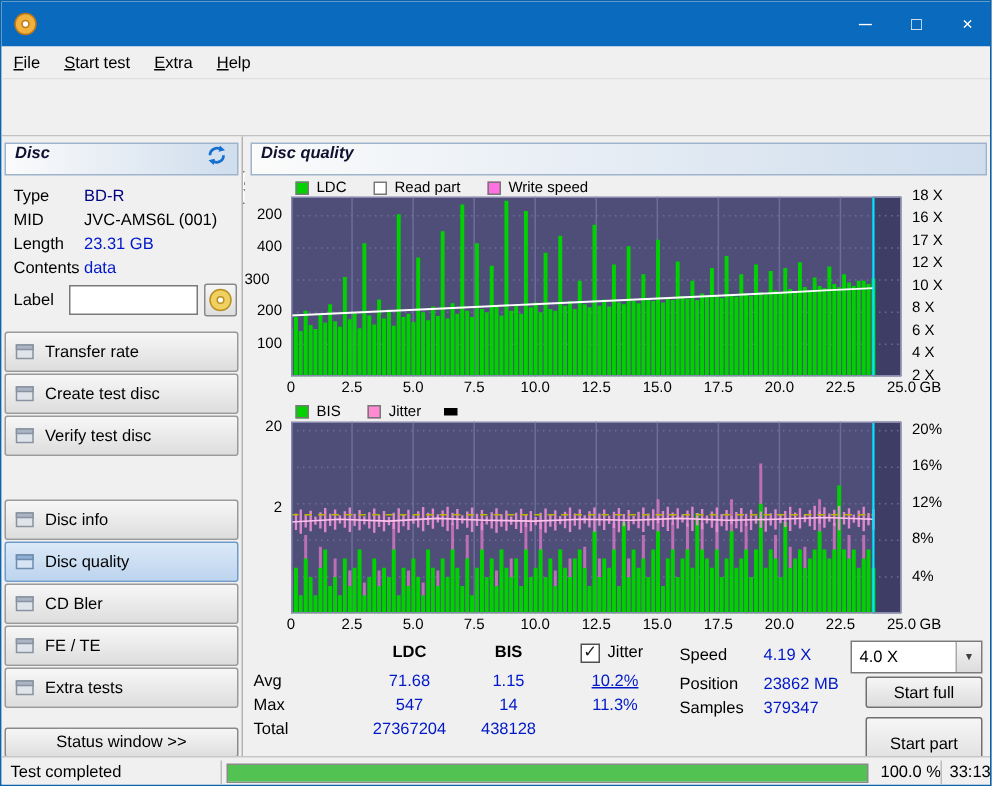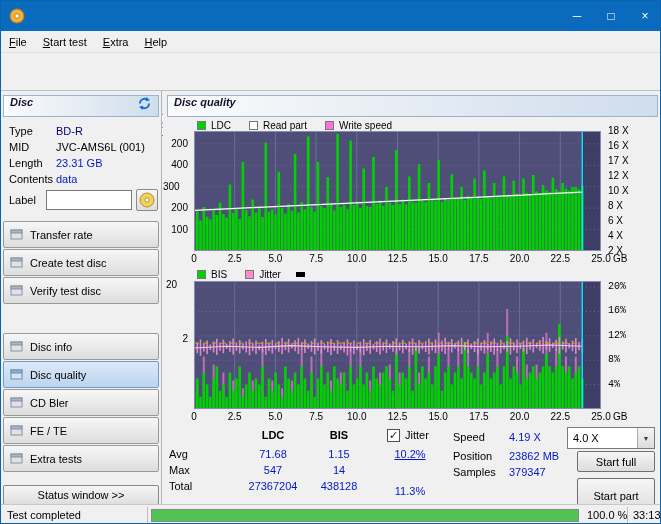--- a/index.html
+++ b/index.html
@@ -338,24 +338,24 @@
           <path d="M0.0 128L0.0 99.4M9.8 128L9.8 75.6M19.6 128L19.6 83.5M29.4 128L29.4 91.4M39.2 128L39.2 99.4M48.9 128L48.9 107.3M58.7 128L58.7 99.4M68.5 128L68.5 67.7M78.3 128L78.3 99.4M88.1 128L88.1 107.3M97.9 128L97.9 99.4M107.7 128L107.7 67.7M117.5 128L117.5 75.6M127.3 128L127.3 67.7M137.0 128L137.0 99.4M146.8 128L146.8 91.4M156.6 128L156.6 67.7M166.4 128L166.4 67.7M176.2 128L176.2 99.4M186.0 128L186.0 91.4M195.8 128L195.8 83.5M205.6 128L205.6 91.4M215.3 128L215.3 67.7M225.1 128L225.1 91.4M234.9 128L234.9 75.6M244.7 128L244.7 51.8M254.5 128L254.5 67.7M264.3 128L264.3 67.7M274.1 128L274.1 67.7M283.9 128L283.9 67.7M293.7 128L293.7 51.8M303.4 128L303.4 67.7M313.2 128L313.2 28.0M323.0 128L323.0 75.6M332.8 128L332.8 83.5M342.6 128L342.6 83.5M352.4 128L352.4 51.8M362.2 128L362.2 67.7M372.0 128L372.0 75.6M381.8 128L381.8 75.6" stroke="#e07cc8" stroke-width="2" fill="none" opacity="0.75"></path>
           <path d="M0.0 128L0.0 109.7M3.3 128L3.3 97.5M6.5 128L6.5 115.8M9.8 128L9.8 91.4M13.1 128L13.1 103.6M16.3 128L16.3 115.8M19.6 128L19.6 97.5M22.8 128L22.8 85.3M26.1 128L26.1 109.7M29.4 128L29.4 103.6M32.6 128L32.6 115.8M35.9 128L35.9 91.4M39.2 128L39.2 109.7M42.4 128L42.4 97.5M45.7 128L45.7 85.3M48.9 128L48.9 115.8M52.2 128L52.2 103.6M55.5 128L55.5 91.4M58.7 128L58.7 109.7M62.0 128L62.0 97.5M65.3 128L65.3 103.6M68.5 128L68.5 85.3M71.8 128L71.8 115.8M75.0 128L75.0 97.5M78.3 128L78.3 109.7M81.6 128L81.6 91.4M84.8 128L84.8 103.6M88.1 128L88.1 115.8M91.4 128L91.4 85.3M94.6 128L94.6 97.5M97.9 128L97.9 109.7M101.1 128L101.1 91.4M104.4 128L104.4 103.6M107.7 128L107.7 85.3M110.9 128L110.9 97.5M114.2 128L114.2 109.7M117.5 128L117.5 91.4M120.7 128L120.7 115.8M124.0 128L124.0 97.5M127.3 128L127.3 85.3M130.5 128L130.5 103.6M133.8 128L133.8 91.4M137.0 128L137.0 109.7M140.3 128L140.3 85.3M143.6 128L143.6 97.5M146.8 128L146.8 103.6M150.1 128L150.1 91.4M153.4 128L153.4 109.7M156.6 128L156.6 85.3M159.9 128L159.9 103.6M163.1 128L163.1 97.5M166.4 128L166.4 85.3M169.7 128L169.7 103.6M172.9 128L172.9 91.4M176.2 128L176.2 109.7M179.5 128L179.5 85.3M182.7 128L182.7 97.5M186.0 128L186.0 103.6M189.2 128L189.2 91.4M192.5 128L192.5 85.3M195.8 128L195.8 97.5M199.0 128L199.0 109.7M202.3 128L202.3 73.1M205.6 128L205.6 103.6M208.8 128L208.8 91.4M212.1 128L212.1 97.5M215.3 128L215.3 85.3M218.6 128L218.6 109.7M221.9 128L221.9 67.0M225.1 128L225.1 103.6M228.4 128L228.4 85.3M231.7 128L231.7 97.5M234.9 128L234.9 91.4M238.2 128L238.2 103.6M241.5 128L241.5 85.3M244.7 128L244.7 73.1M248.0 128L248.0 109.7M251.2 128L251.2 91.4M254.5 128L254.5 85.3M257.8 128L257.8 103.6M261.0 128L261.0 91.4M264.3 128L264.3 85.3M267.6 128L267.6 97.5M270.8 128L270.8 61.0M274.1 128L274.1 85.3M277.3 128L277.3 91.4M280.6 128L280.6 97.5M283.9 128L283.9 85.3M287.1 128L287.1 103.6M290.4 128L290.4 91.4M293.7 128L293.7 73.1M296.9 128L296.9 97.5M300.2 128L300.2 91.4M303.4 128L303.4 85.3M306.7 128L306.7 103.6M310.0 128L310.0 85.3M313.2 128L313.2 54.9M316.5 128L316.5 97.5M319.8 128L319.8 85.3M323.0 128L323.0 91.4M326.3 128L326.3 103.6M329.5 128L329.5 67.0M332.8 128L332.8 97.5M336.1 128L336.1 91.4M339.3 128L339.3 85.3M342.6 128L342.6 97.5M345.9 128L345.9 91.4M349.1 128L349.1 85.3M352.4 128L352.4 73.1M355.6 128L355.6 85.3M358.9 128L358.9 91.4M362.2 128L362.2 85.3M365.4 128L365.4 42.7M368.7 128L368.7 85.3M372.0 128L372.0 91.4M375.2 128L375.2 85.3M378.5 128L378.5 97.5M381.8 128L381.8 91.4M385.0 128L385.0 85.3M388.3 128L388.3 97.5" stroke="#00d200" stroke-width="2.6" fill="none" opacity="1"></path>
           <path d="M0.0 64.3L0.0 69.8M3.3 61.4L3.3 72.3M6.5 58.6L6.5 74.8M9.8 62.4L9.8 70.6M13.1 59.5L13.1 73.1M16.3 63.4L16.3 68.9M19.6 60.5L19.6 71.4M22.8 57.7L22.8 73.9M26.1 61.5L26.1 69.7M29.4 58.6L29.4 72.2M32.6 62.5L32.6 68.0M35.9 59.9L35.9 70.8M39.2 57.4L39.2 73.6M42.4 61.5L42.4 69.7M45.7 59.0L45.7 72.5M48.9 63.1L48.9 68.6M52.2 60.5L52.2 71.4M55.5 58.0L55.5 74.2M58.7 62.1L58.7 70.3M62.0 59.6L62.0 73.1M65.3 63.7L65.3 69.2M68.5 60.8L68.5 71.6M71.8 57.9L71.8 74.1M75.0 61.8L75.0 69.9M78.3 58.9L78.3 72.4M81.6 62.7L81.6 68.2M84.8 59.9L84.8 70.7M88.1 57.0L88.1 73.2M91.4 60.8L91.4 69.0M94.6 58.0L94.6 71.5M97.9 61.9L97.9 67.4M101.1 59.3L101.1 70.2M104.4 56.8L104.4 73.0M107.7 60.9L107.7 69.1M110.9 58.4L110.9 71.9M114.2 62.5L114.2 68.0M117.5 60.0L117.5 70.8M120.7 57.4L120.7 73.6M124.0 61.5L124.0 69.7M127.3 59.0L127.3 72.5M130.5 63.1L130.5 68.6M133.8 60.5L133.8 71.3M137.0 57.9L137.0 74.1M140.3 61.9L140.3 70.1M143.6 59.3L143.6 72.9M146.8 63.4L146.8 68.9M150.1 60.8L150.1 71.6M153.4 58.2L153.4 74.4M156.6 62.3L156.6 70.4M159.9 59.6L159.9 73.2M163.1 63.6L163.1 69.1M166.4 60.8L166.4 71.7M169.7 58.0L169.7 74.2M172.9 61.9L172.9 70.1M176.2 59.1L176.2 72.7M179.5 63.0L179.5 68.5M182.7 60.2L182.7 71.1M186.0 57.4L186.0 73.6M189.2 61.3L189.2 69.5M192.5 58.5L192.5 72.0M195.8 62.5L195.8 68.0M199.0 59.9L199.0 70.7M202.3 57.3L202.3 73.5M205.6 61.4L205.6 69.5M208.8 58.7L208.8 72.3M212.1 62.8L212.1 68.3M215.3 60.2L215.3 71.0M218.6 57.6L218.6 73.8M221.9 61.7L221.9 69.8M225.1 59.0L225.1 72.6M228.4 63.0L228.4 68.5M231.7 60.2L231.7 71.1M234.9 57.4L234.9 73.6M238.2 61.3L238.2 69.5M241.5 58.5L241.5 72.0M244.7 62.4L244.7 67.9M248.0 59.6L248.0 70.4M251.2 56.8L251.2 73.0M254.5 60.7L254.5 68.9M257.8 57.9L257.8 71.4M261.0 61.9L261.0 67.4M264.3 59.4L264.3 70.2M267.6 56.8L267.6 73.0M270.8 61.0L270.8 69.1M274.1 58.4L274.1 71.9M277.3 62.6L277.3 68.0M280.6 60.0L280.6 70.9M283.9 57.4L283.9 73.7M287.1 61.6L287.1 69.8M290.4 59.0L290.4 72.6M293.7 63.0L293.7 68.5M296.9 60.3L296.9 71.1M300.2 57.6L300.2 73.8M303.4 61.5L303.4 69.7M306.7 58.8L306.7 72.3M310.0 62.7L310.0 68.2M313.2 60.0L313.2 70.8M316.5 57.2L316.5 73.5M319.8 61.2L319.8 69.4M323.0 58.5L323.0 72.0M326.3 62.4L326.3 67.9M329.5 59.6L329.5 70.4M332.8 56.8L332.8 73.0M336.1 60.7L336.1 68.8M339.3 57.9L339.3 71.4M342.6 61.8L342.6 67.2M345.9 59.0L345.9 69.8M349.1 56.1L349.1 72.4M352.4 60.0L352.4 68.2M355.6 57.2L355.6 70.8M358.9 61.4L358.9 66.9M362.2 58.8L362.2 69.7M365.4 56.3L365.4 72.5M368.7 60.4L368.7 68.6M372.0 57.8L372.0 71.4M375.2 62.0L375.2 67.5M378.5 59.4L378.5 70.3M381.8 56.9L381.8 73.1M385.0 61.0L385.0 69.2M388.3 58.5L388.3 72.0" stroke="#ee8ed6" stroke-width="1.6" fill="none" opacity="0.9"></path>
           <polyline points="0.0,67.0 32.4,65.2 64.7,66.4 97.1,64.6 129.4,65.8 161.8,66.4 194.1,65.2 226.5,65.8 258.9,64.6 291.2,65.8 323.6,65.2 355.9,64.0 388.3,65.2" stroke="#ffc2ec" stroke-width="1.1" fill="none"></polyline>
           <line x1="0" y1="62.171428571428564" x2="388.27799999999996" y2="62.171428571428564" stroke="#b8b400" stroke-width="1" stroke-dasharray="5,4"></line>
           <line x1="388.27799999999996" y1="0" x2="388.27799999999996" y2="128" stroke="#00e4ff" stroke-width="1.5"></line>
           <rect x="0.5" y="0.5" width="406" height="127" fill="none" stroke="#8a8ab0" stroke-width="1"></rect>
         </svg>
     </div>
     <div id="c2-left" class="axisbox" style="left:0px; top:190px; width:28px; height:128px;">
-        <span class="tick" style="left: 0px; width: 14px; text-align: right; top: -2.16px;">20</span>
+        <span class="tick" style="left: 0px; width: 25px; text-align: right; top: -2.16px;">20</span>
         <span class="tick" style="left: 0px; width: 25px; text-align: right; top: 51.6px;">2</span>
       </div>
-    <div id="c2-right" class="axisbox" style="left:441px; top:190px; width:50px; height:128px;font-family:Liberation Mono, monospace;">
+    <div id="c2-right" class="axisbox" style="left:441px; top:190px; width:50px; height:128px;">
         <span class="tick" style="left: 4px; top: 0.095238px;">20%</span>
         <span class="tick" style="left: 4px; top: 24.4762px;">16%</span>
         <span class="tick" style="left: 4px; top: 48.8571px;">12%</span>
         <span class="tick" style="left: 4px; top: 73.2381px;">8%</span>
         <span class="tick" style="left: 4px; top: 97.619px;">4%</span>
       </div>
     <div id="c2-x" class="axisbox" style="left:31px; top:320px; width:468px; height:13px;">
         <span class="tick" style="left: -15px; width: 30px; text-align: center;">0</span>
         <span class="tick" style="left: 25.7px; width: 30px; text-align: center;">2.5</span>
         <span class="tick" style="left: 66.4px; width: 30px; text-align: center;">5.0</span>
@@ -385,21 +385,21 @@
     <div class="st center num" style="left:66px; top:357px; width:88px;">71.68</div>
     <div class="st center num" style="left:148px; top:357px; width:56px;">1.15</div>
     <div class="st center num" style="left:218px; top:357px; width:58px;text-decoration:underline;">10.2%</div>
     <div class="st" style="left:290px; top:359px;">Position</div>
     <div class="st num" style="left:346px; top:359px;text-align:right;">23862 MB</div>
     <div class="push-btn" style="left:414px; top:360px; width:78px; height:21px;">Start full</div>
 
     <div class="st" style="left:6px; top:373px;">Max</div>
     <div class="st center num" style="left:66px; top:373px; width:88px;">547</div>
     <div class="st center num" style="left:148px; top:373px; width:56px;">14</div>
-    <div class="st center num" style="left:218px; top:373px; width:58px;margin-top:21px;">11.3%</div>
+    <div class="st center num" style="left:218px; top:373px; width:58px;">11.3%</div>
     <div class="st" style="left:290px; top:375px;">Samples</div>
     <div class="st num" style="left:346px; top:375px;">379347</div>
     <div class="push-btn" style="left:414px; top:387px; width:78px; height:36px;">Start part</div>
 
     <div class="st" style="left:6px; top:389px;">Total</div>
     <div class="st center num" style="left:66px; top:389px; width:88px;">27367204</div>
     <div class="st center num" style="left:148px; top:389px; width:56px;">438128</div>
   </div>
 
   <div id="statusbar">

